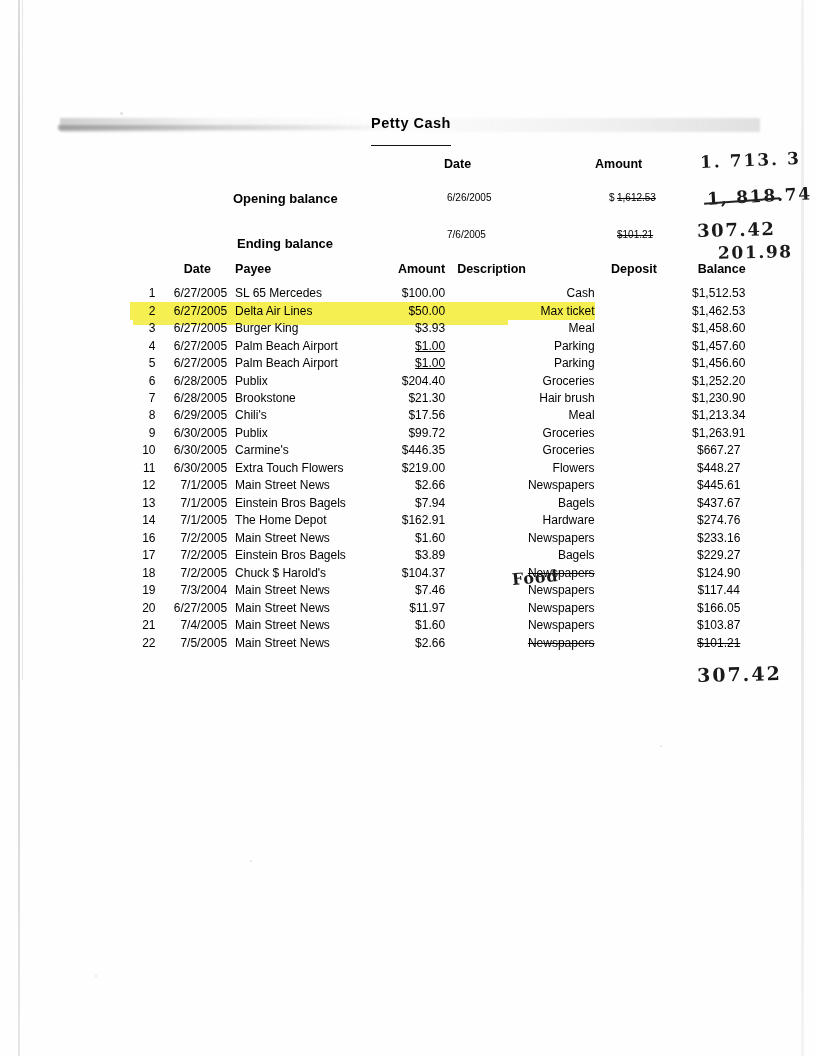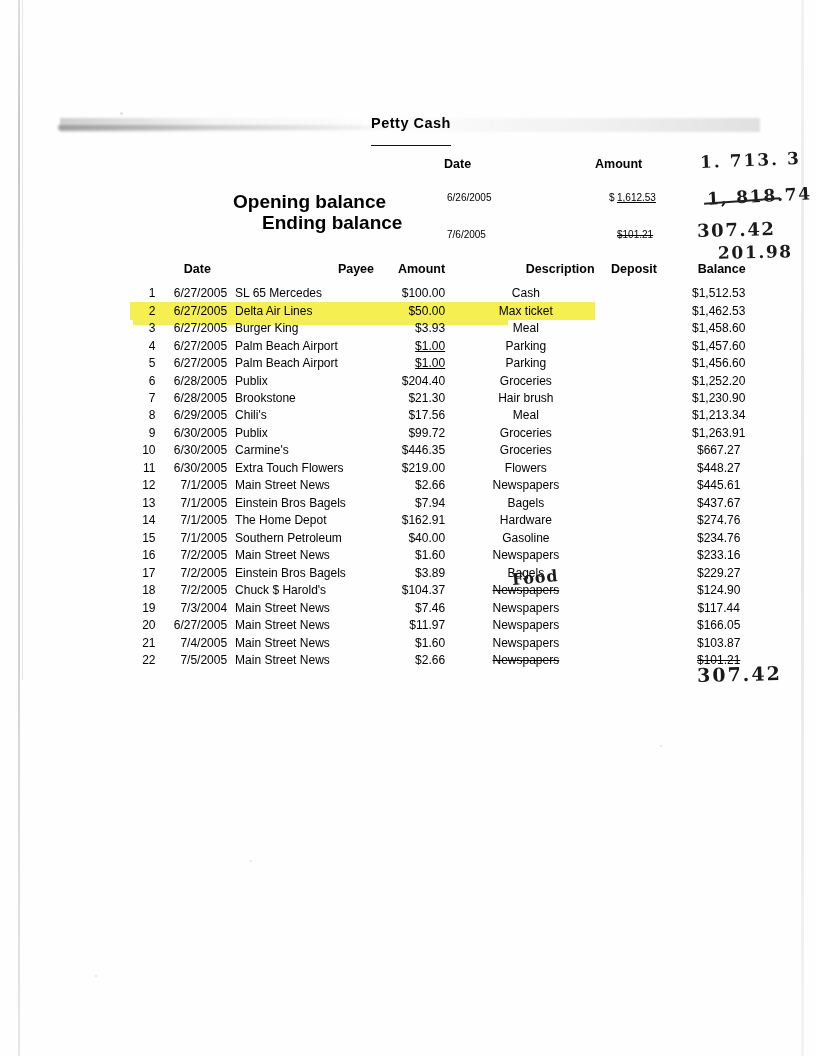--- a/index.html
+++ b/index.html
@@ -88,21 +88,21 @@
   }
 
   .col-head {
     position: absolute;
     font-size: 12.5px;
     font-weight: bold;
   }
 
   .lbl-bold {
     position: absolute;
-    font-size: 19px;
+    font-size: 13px;
     font-weight: bold;
   }
   .val {
     position: absolute;
     font-size: 10px;
   }
 
   
   .struck {
     text-decoration: line-through;
@@ -115,33 +115,33 @@
     left: 130px;
     top: 262px;
     width: 640px;
     font-size: 12px;
     border-collapse: collapse;
   }
   .tbl th {
     font-size: 12.5px;
     font-weight: bold;
     padding: 0 0 9px 0;
-    text-align: right;
+    text-align: left;
     white-space: nowrap;
   }
   .tbl td {
     padding: 1.1px 0;
     white-space: nowrap;
     line-height: 15.3px;
   }
   .c-num   { width: 26px;  text-align: right; padding-right: 6px !important; }
   .c-date  { width: 66px;  text-align: right; padding-right: 6px !important; }
   .c-payee { width: 140px; text-align: left;  padding-left: 2px !important; }
   .c-amt   { width: 72px;  text-align: right; padding-right: 4px !important; }
-  .c-desc  { width: 140px; text-align: center;  padding-left: 8px !important; }
+  .c-desc  { width: 140px; text-align: right;  padding-left: 8px !important; }
   .c-dep   { width: 80px;  text-align: right; }
   .c-bal   { width: 92px;  text-align: center; padding-right: 6px !important; }
 
   th.c-num { text-align: right; }
   th.c-date { text-align: center; padding-right: 0 !important;}
   th.c-payee { padding-left: 2px !important; }
   th.c-amt { text-align: right; }
   th.c-desc { padding-left: 8px !important; }
   th.c-dep { text-align: center; }
   th.c-bal { text-align: center; padding-right: 0 !important;}
@@ -205,23 +205,23 @@
   <div class="scan-speck" style="left:95px;top:975px;width:2px;height:2px;"></div>
 
   <div class="title">Petty  Cash</div>
 
   <div class="col-head" style="left:444px; top:157px;">Date</div>
   <div class="col-head" style="left:595px; top:157px;">Amount</div>
 
   <div class="lbl-bold" style="left:233px; top:191px;">Opening balance</div>
   <div class="val" style="left:447px; top:192px;">6/26/2005</div>
   <div class="val" style="left:609px; top:192px;">$</div>
-  <div class="val struck" style="left:617px; top:192px;text-decoration:underline;">1,612.53</div>
-
-  <div class="lbl-bold" style="left:237px; top:212px;margin-left:25px;">Ending balance</div>
+  <div class="val struck" style="left:617px; top:192px;">1,612.53</div>
+
+  <div class="lbl-bold" style="left:237px; top:236px;">Ending balance</div>
   <div class="val" style="left:447px; top:229px;">7/6/2005</div>
   <div class="val struck" style="left:617px; top:229px;">$101.21</div>
 
   <div class="hl-band"></div>
 
   <table class="tbl">
     <thead>
       <tr>
         <th class="c-num"></th>
         <th class="c-date">Date</th>
@@ -353,29 +353,20 @@
         <tr>
           <td class="c-num">14</td>
           <td class="c-date">7/1/2005</td>
           <td class="c-payee">The Home Depot</td>
           <td class="c-amt">$162.91</td>
           <td class="c-desc">Hardware</td>
           <td class="c-dep"></td>
           <td class="c-bal">$274.76</td>
         </tr>
         <tr>
-          <td class="c-num">15</td>
-          <td class="c-date">7/1/2005</td>
-          <td class="c-payee">Southern Petroleum</td>
-          <td class="c-amt">$40.00</td>
-          <td class="c-desc">Gasoline</td>
-          <td class="c-dep"></td>
-          <td class="c-bal">$234.76</td>
-        </tr>
-        <tr>
           <td class="c-num">16</td>
           <td class="c-date">7/2/2005</td>
           <td class="c-payee">Main Street News</td>
           <td class="c-amt">$1.60</td>
           <td class="c-desc">Newspapers</td>
           <td class="c-dep"></td>
           <td class="c-bal">$233.16</td>
         </tr>
         <tr>
           <td class="c-num">17</td>

